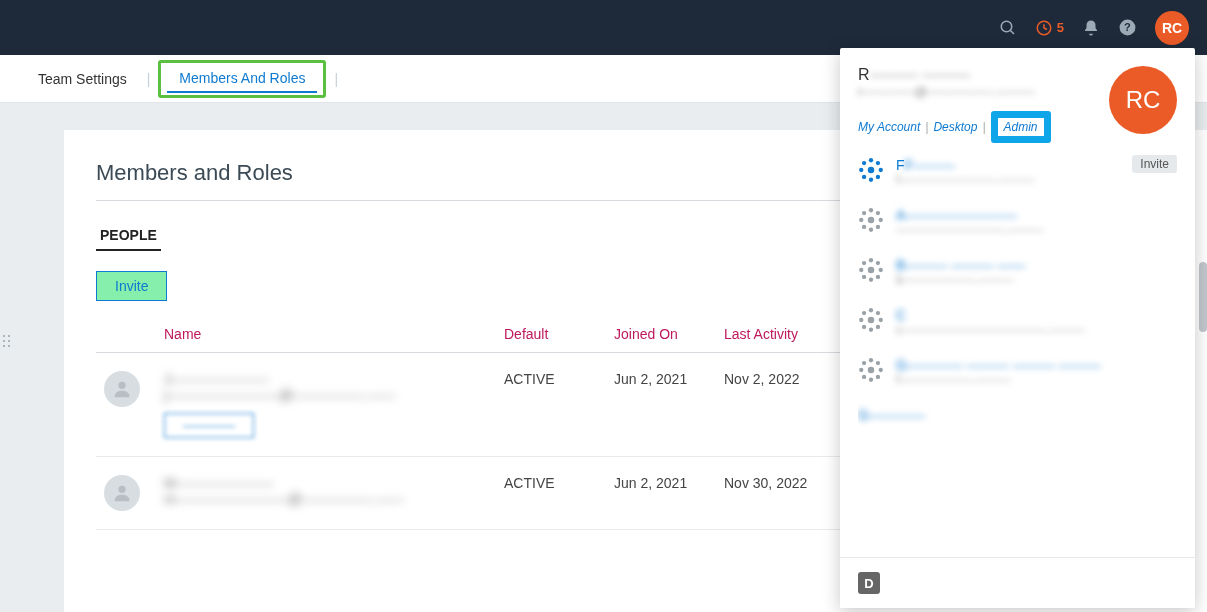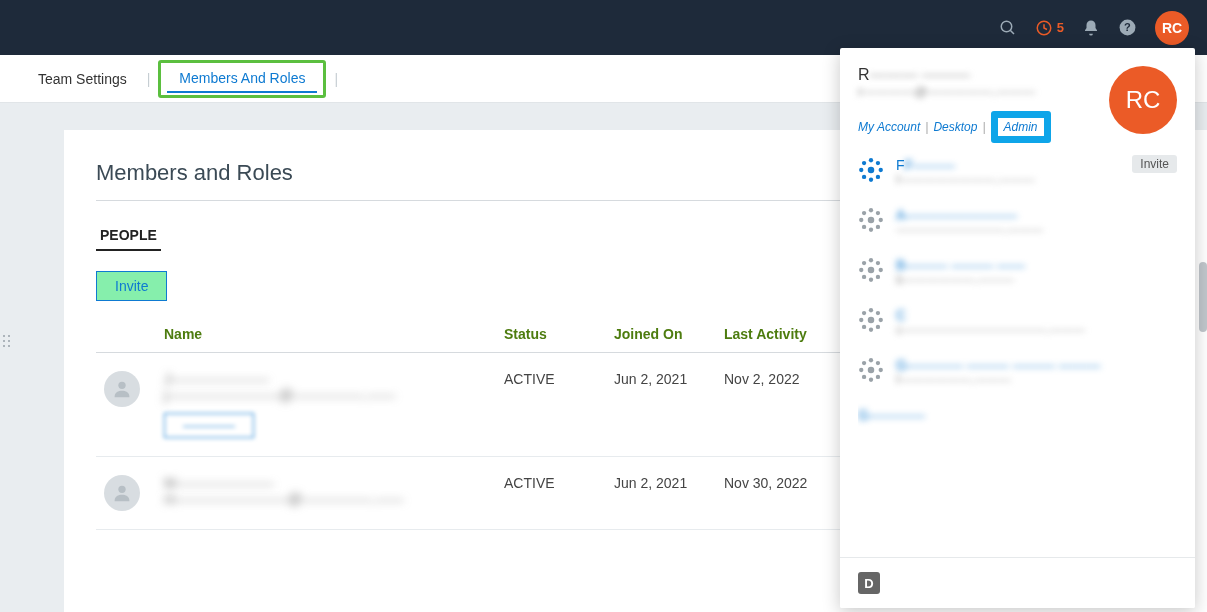--- a/index.html
+++ b/index.html
@@ -90,21 +90,21 @@
     background:#0e7ad1; color:#fff; padding:8px 40px 8px 16px;
     position:relative; cursor:pointer; font-size:14px;
   }
   .select .chev { position:absolute; right:12px; top:50%; transform:translateY(-50%); }
   .filter-box {
     border:1px solid #c6ced3; width:110px; height:33px; margin-left:10px;
   }
 
   
   table { width:100%; border-collapse:collapse; margin-top:14px; }
-  th { text-align:left; font-weight:700; color:#4d7c0f; padding:10px 8px; font-size:14px; }
+  th { text-align:left; font-weight:400; color:#be185d; padding:10px 8px; font-size:14px; }
   thead tr { border-bottom:1px solid #d6dade; }
   tbody tr { border-bottom:1px solid #e7ebee; }
   td { padding:18px 8px; vertical-align:top; color:#444; }
   .avatar-cell { width:60px; }
   .member-avatar {
     width:36px; height:36px; border-radius:50%; background:#d8dde1;
     display:flex; align-items:center; justify-content:center;
   }
   .blur { filter: blur(4px); color:#777; }
   .btn-ghost {
@@ -264,21 +264,21 @@
       </div>
       <div class="filter-box"></div>
     </div>
   </div>
 
   <table>
     <thead>
       <tr>
         <th class="avatar-cell"></th>
         <th style="width:340px">Name</th>
-        <th style="width:110px">Status</th>
+        <th style="width:110px">Default</th>
         <th style="width:110px">Joined On</th>
         <th>Last Activity</th>
       </tr>
     </thead>
     <tbody>
       <tr>
         <td class="avatar-cell">
           <div class="member-avatar">
             <svg width="22" height="22" viewBox="0 0 24 24" fill="#b7bfc5">
                 <circle cx="12" cy="8" r="4"></circle>

